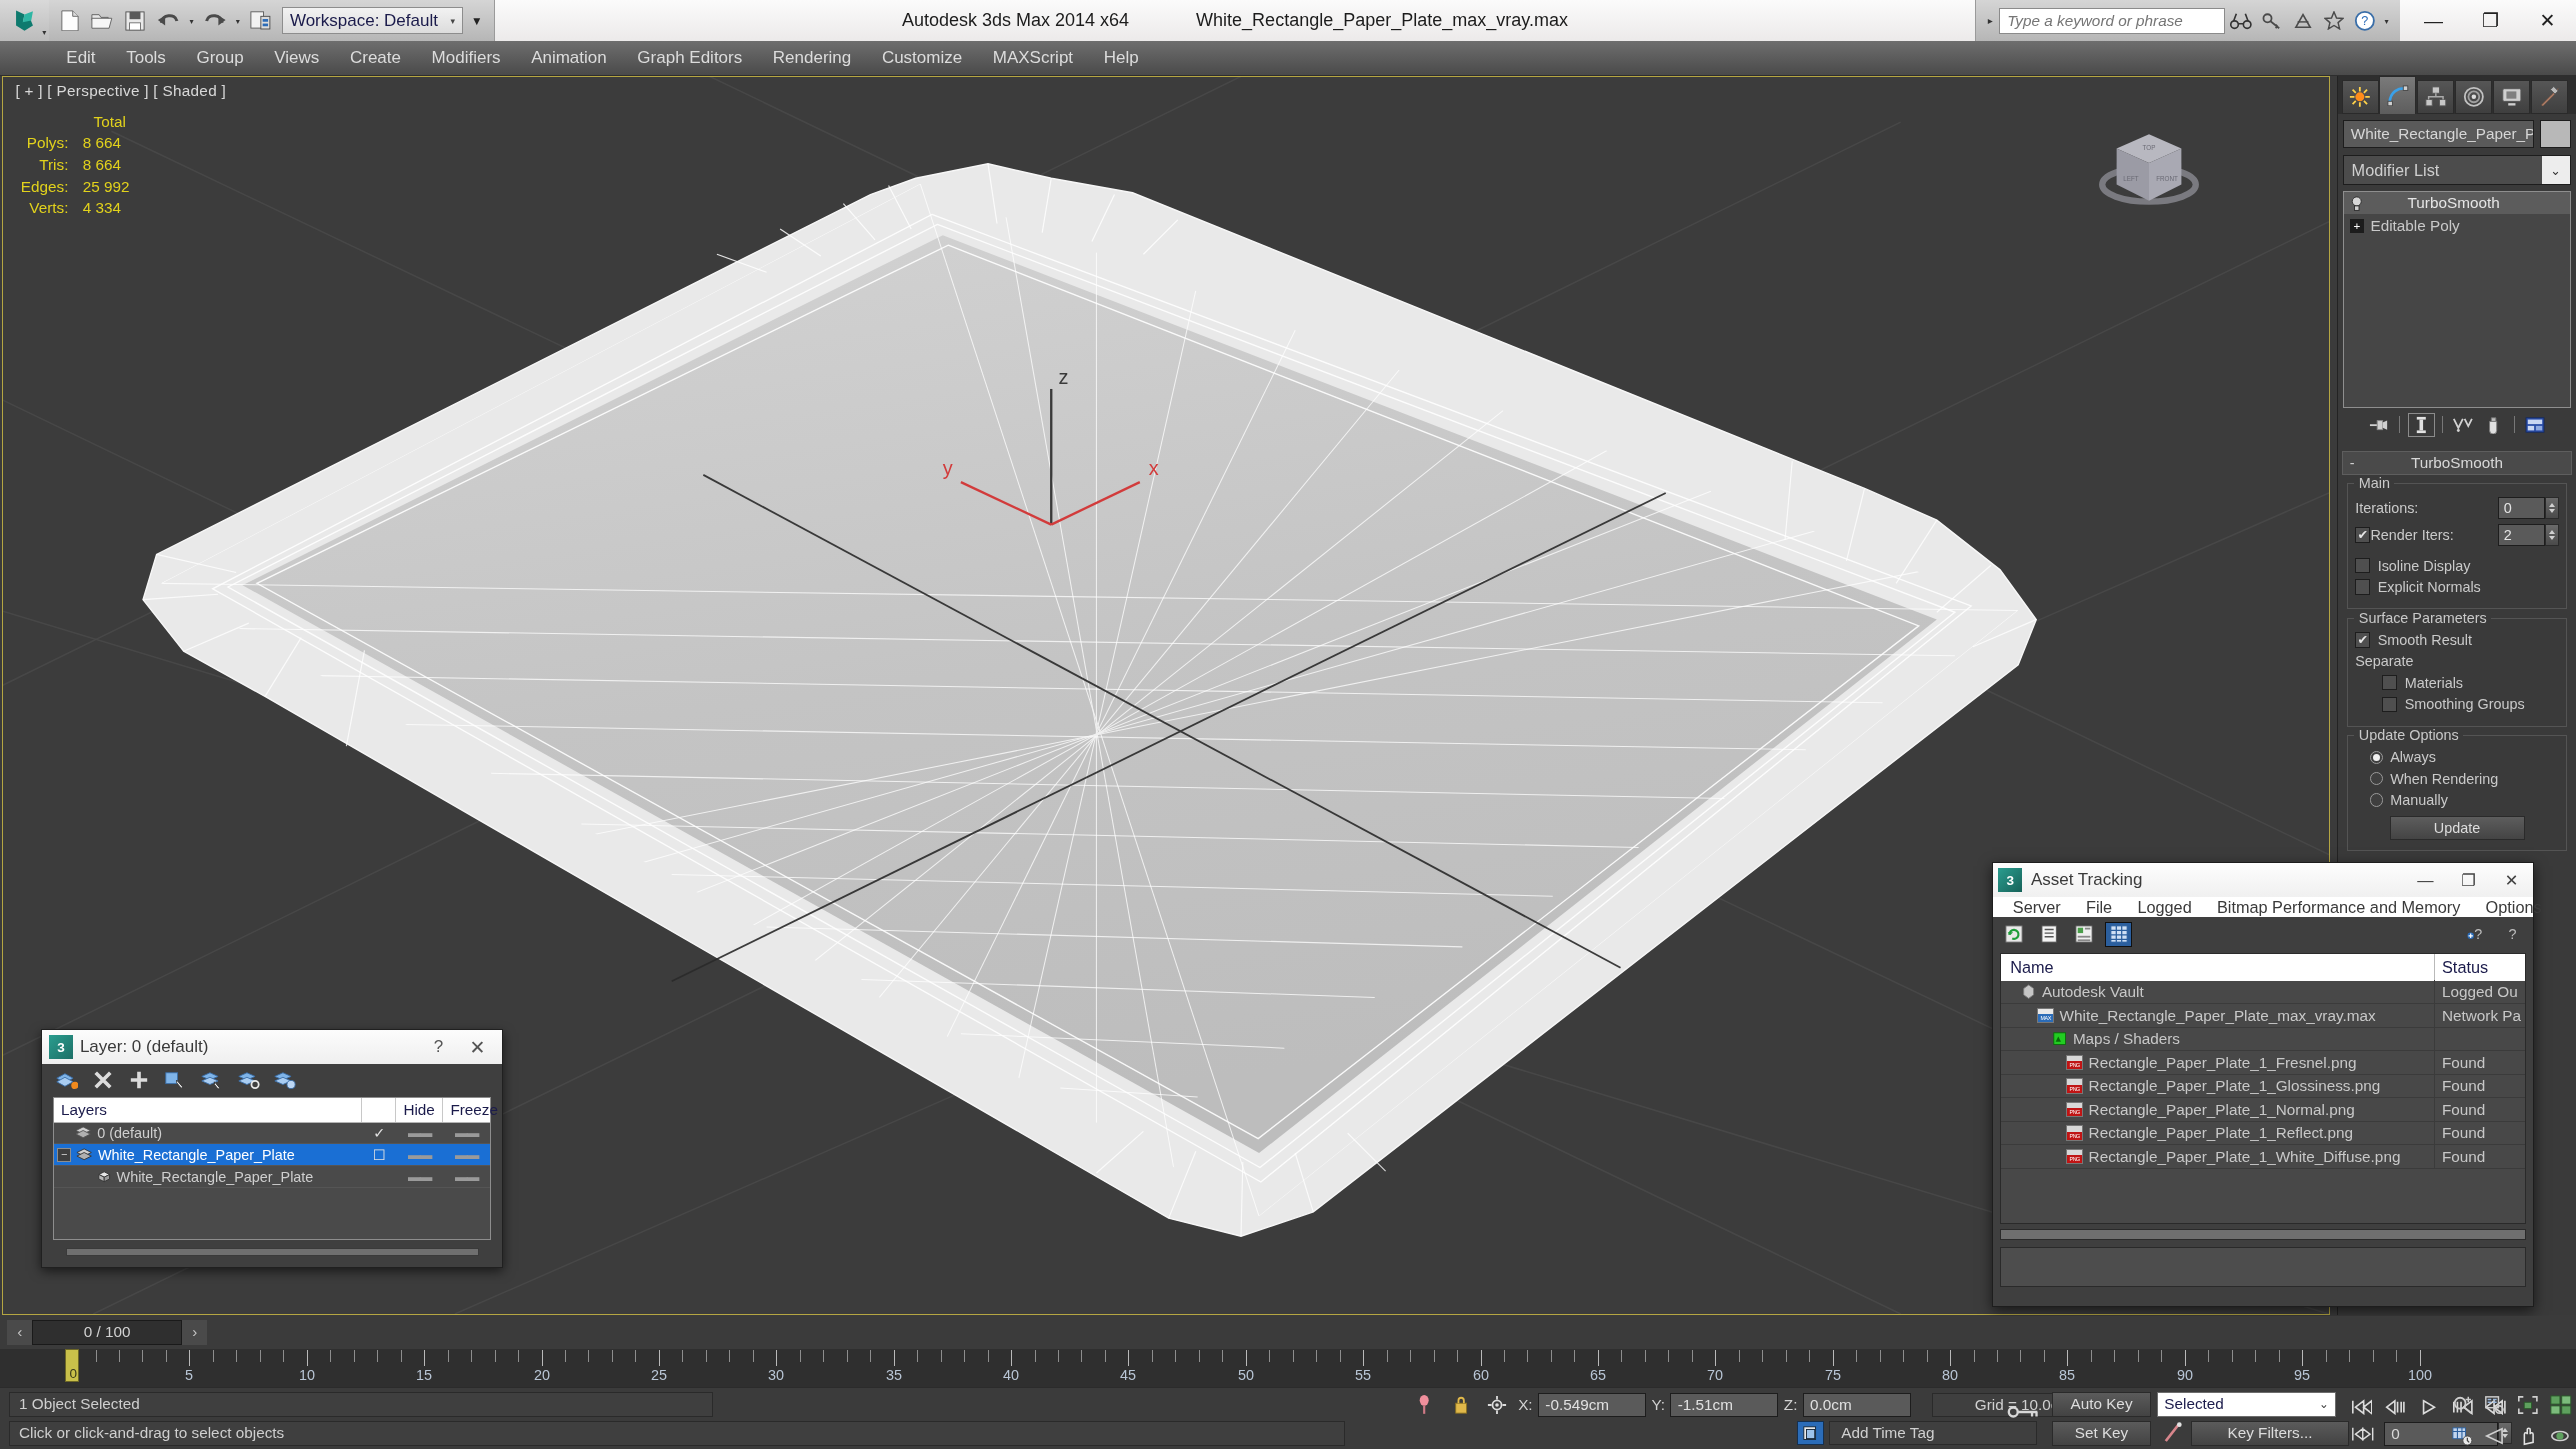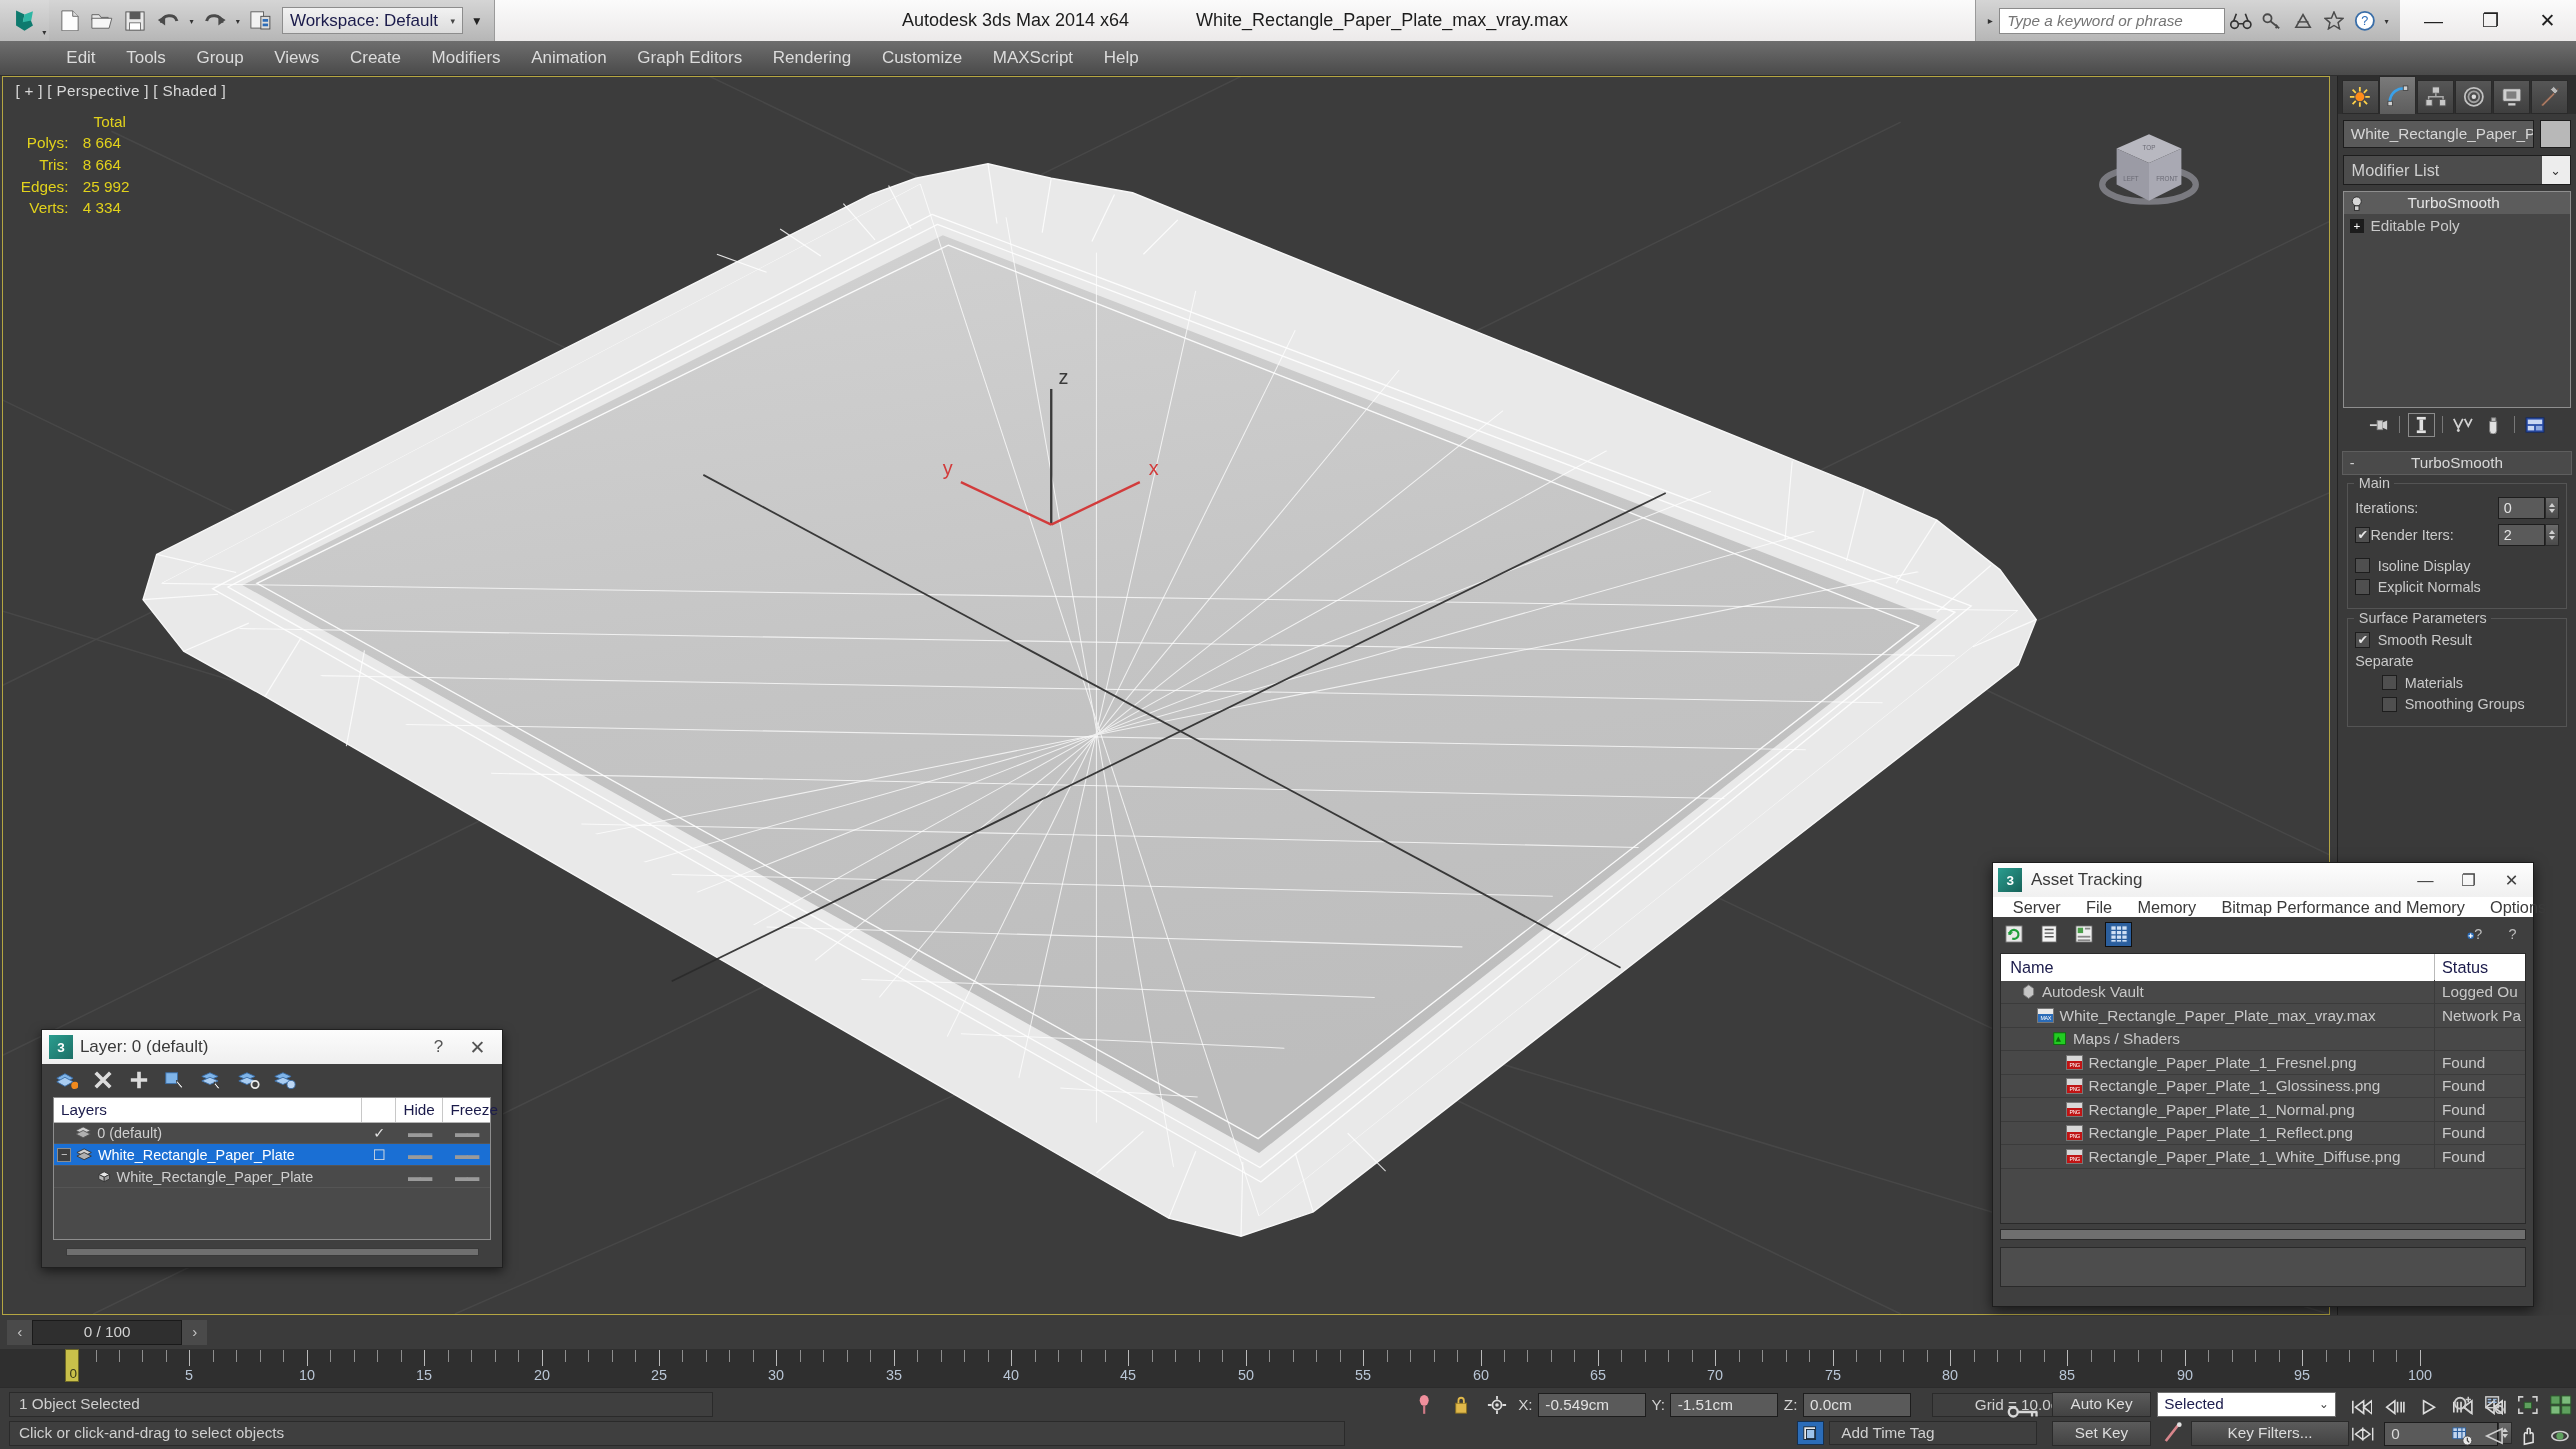--- a/index.html
+++ b/index.html
@@ -687,20 +687,36 @@
         <div class="prow" style="padding-left:27px;">
           <span class="cbx"></span>
           <span class="cklabel">Materials</span>
         </div>
         <div class="prow" style="padding-left:27px;">
           <span class="cbx"></span>
           <span class="cklabel">Smoothing Groups</span>
         </div>
       </div>
 
+      <div class="group">
+        <div class="gtitle">Update Options</div>
+        <div class="prow" style="padding-left:14.4px;">
+          <span class="rbx on"></span>
+          <span class="cklabel">Always</span>
+        </div>
+        <div class="prow" style="padding-left:14.4px;">
+          <span class="rbx"></span>
+          <span class="cklabel">When Rendering</span>
+        </div>
+        <div class="prow" style="padding-left:14.4px;">
+          <span class="rbx"></span>
+          <span class="cklabel">Manually</span>
+        </div>
+        <div class="btnwide">Update</div>
+      </div>
     </div>
   </div>
 
   <div class="layerdlg">
     <div class="ld-title">
       <div class="ld-ico">3</div>
       <div class="ld-tt">Layer: 0 (default)</div>
       <div class="ld-q">?</div>
       <div class="ld-x">✕</div>
     </div>
@@ -810,21 +826,21 @@
       <div class="at-ico">3</div>
       <div class="at-tt">Asset Tracking</div>
       <div class="at-wb">—</div>
       <div class="at-wb">❐</div>
       <div class="at-wb close">✕</div>
     </div>
 
     <div class="at-menu">
       <div>Server</div>
       <div>File</div>
-      <div>Memory</div>
+      <div>Logged</div>
       <div>Bitmap Performance and Memory</div>
       <div>Options</div>
     </div>
 
     <div class="at-tb">
       <div class="at-tbi">
         <svg width="18" height="18" viewBox="0 0 20 20">
             <rect x="1" y="1" width="18" height="18" fill="#e8e8e8" stroke="#666"></rect>
             <path d="M5 11 a5 5 0 1 1 3 4" stroke="#1f9d3a" stroke-width="2.4" fill="none"></path>
             <path d="M3 8 l3 3 l3 -3 z" fill="#1f9d3a"></path>

